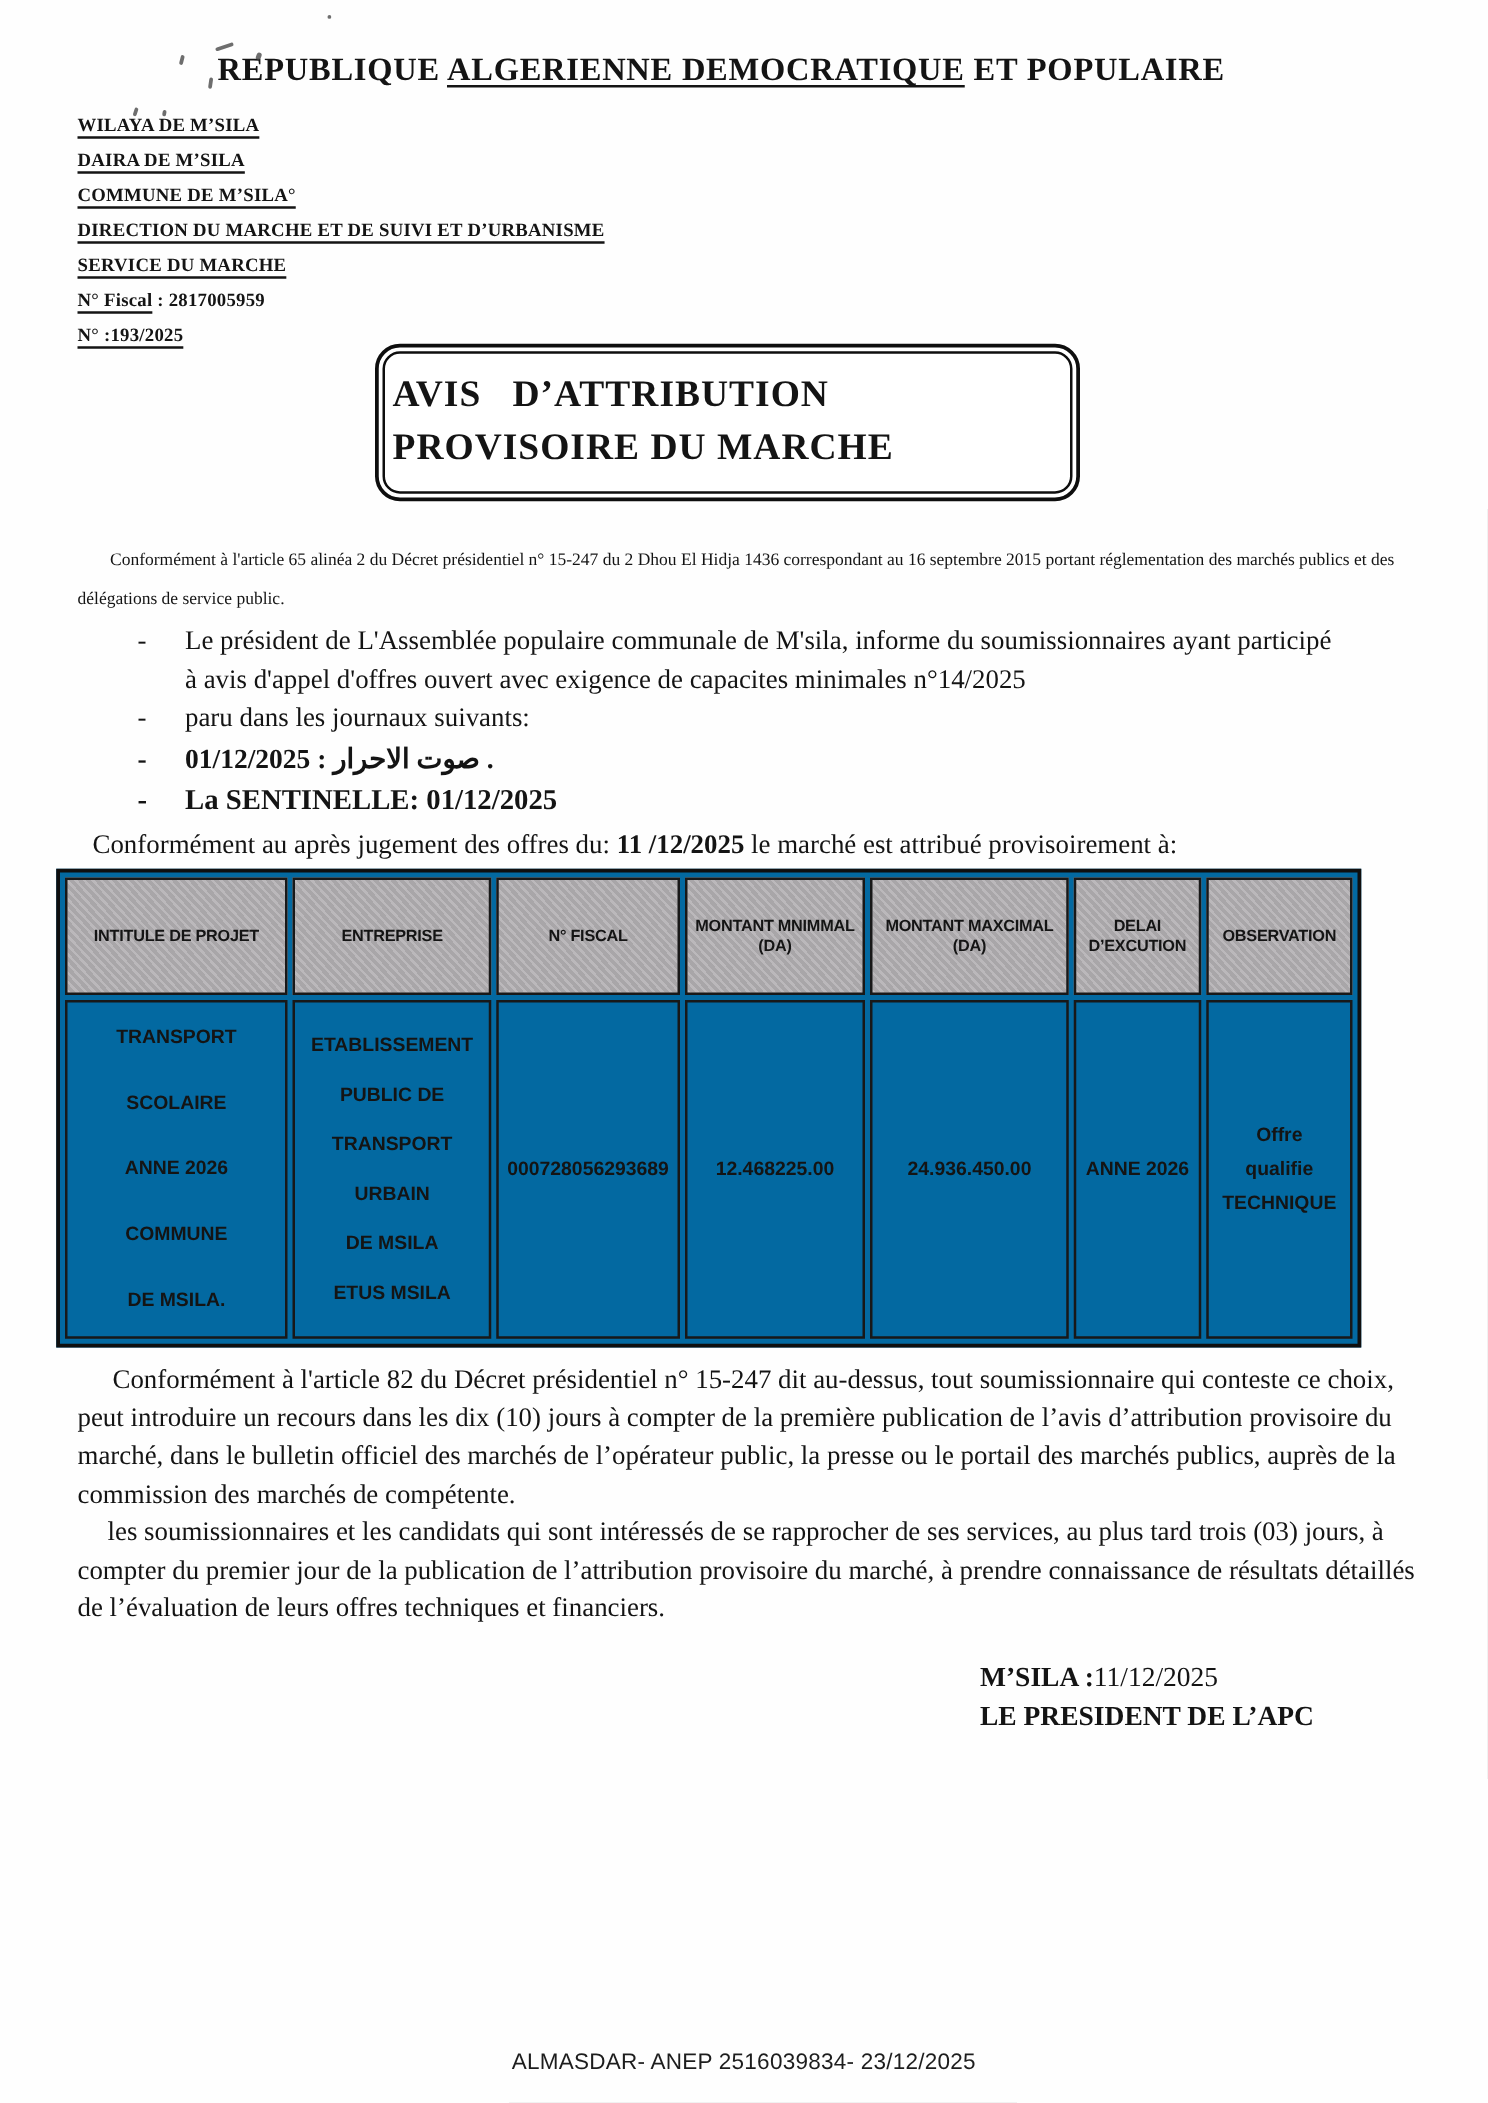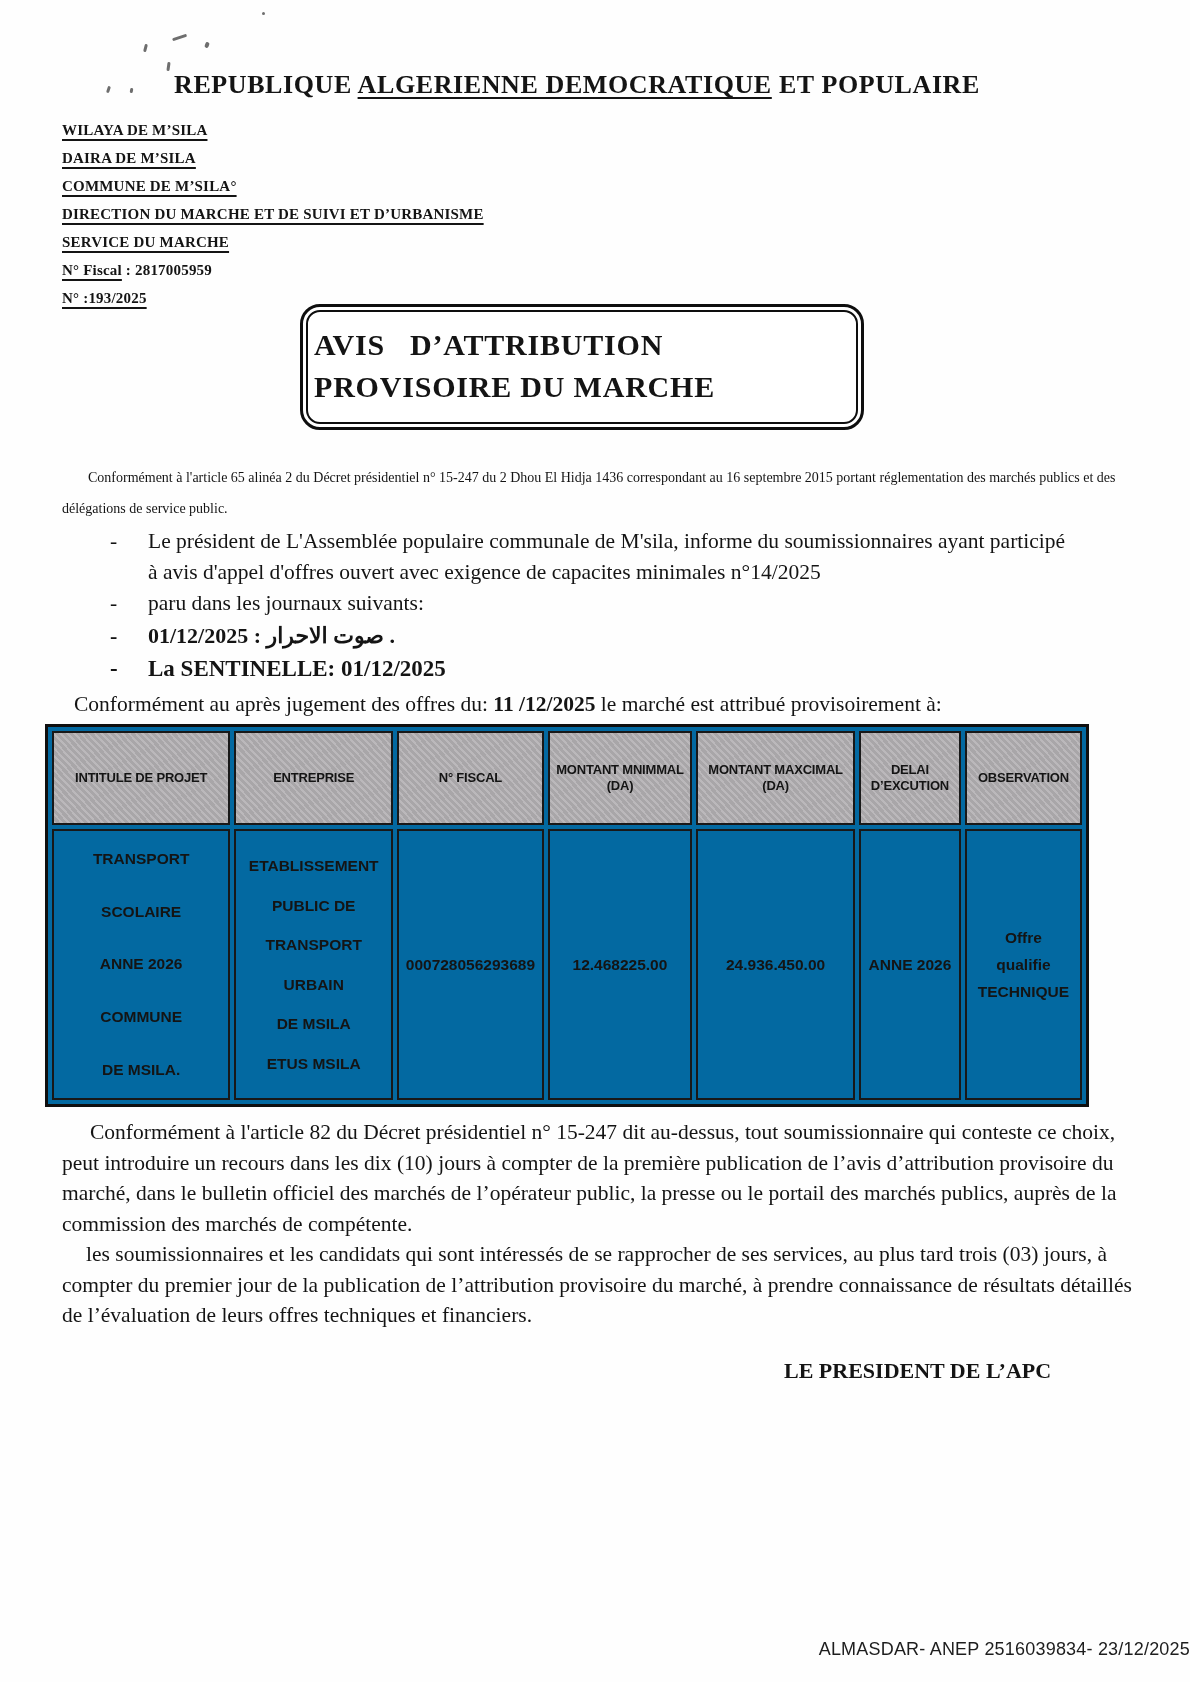--- a/index.html
+++ b/index.html
@@ -5,21 +5,21 @@
   html,body{margin:0;padding:0;background:#e8e8e8;}
   .page{
     position:relative;
     width:1190px;height:1682px;
     margin:0 auto;
     background:#fefefe;
     font-family:"Liberation Serif", serif;
     color:#141414;
     overflow:hidden;
   }
-  .content{padding:64px 40px 0 62px;}
+  .content{padding:35px 40px 0 62px;}
 
   
   .artifact{position:absolute;background:#4a4a4a;border-radius:2px;opacity:.8;}
 
   
   .rep-line{
     margin:6px 0 16px 112px;
     font-size:26px;font-weight:bold;letter-spacing:.6px;
     white-space:nowrap;
   }
@@ -87,21 +87,21 @@
   td.c7{line-height:1.75;font-size:15px;}
 
   .legal{margin:10px 0 0 0;width:1094px;font-size:21.5px;line-height:30.5px;text-indent:28px;}
   .legal.second{margin-top:0;text-indent:24px;}
 
   .signature{margin:24px 0 0 722px;font-size:22px;line-height:31px;white-space:nowrap;}
   .signature .sig-title{font-weight:bold;font-size:22px;}
 
   .footer{
     position:absolute;left:0;right:0;bottom:22px;
-    text-align:right;
+    text-align:center;
     font-family:"Liberation Sans", sans-serif;
     font-size:18px;color:#1d1d1d;letter-spacing:.2px;
   }
 </style>
 </head>
 <body>
 
 <div class="page">
 
   <div class="artifact" style="left:172px;top:36px;width:15px;height:2.5px;transform:rotate(-18deg);"></div>
@@ -203,20 +203,23 @@
 qualifie
 TECHNIQUE</td>
       </tr>
     </tbody>
       </table>
 
     <div class="legal">Conformément à l'article 82 du Décret présidentiel n° 15-247 dit au-dessus, tout soumissionnaire qui conteste ce choix, peut introduire un recours dans les dix (10) jours à compter de la première publication de l’avis d’attribution provisoire du marché, dans le bulletin officiel des marchés de l’opérateur public, la presse ou le portail des marchés publics, auprès de la commission des marchés de compétente.</div>
     <div class="legal second">les soumissionnaires et les candidats qui sont intéressés de se rapprocher de ses services, au plus tard trois (03) jours, à compter du premier jour de la publication de l’attribution provisoire du marché, à prendre connaissance de résultats détaillés de l’évaluation de leurs offres techniques et financiers.</div>
 
     <div class="signature">
+      <div>
+        <span class="bold">M’SILA :</span><span>11/12/2025</span>
+      </div>
       <div class="sig-title">LE PRESIDENT DE L’APC</div>
     </div>
 
   </div>
 
   <div class="footer">ALMASDAR- ANEP 2516039834- 23/12/2025</div>
 
 </div>
 
 </body></html>

